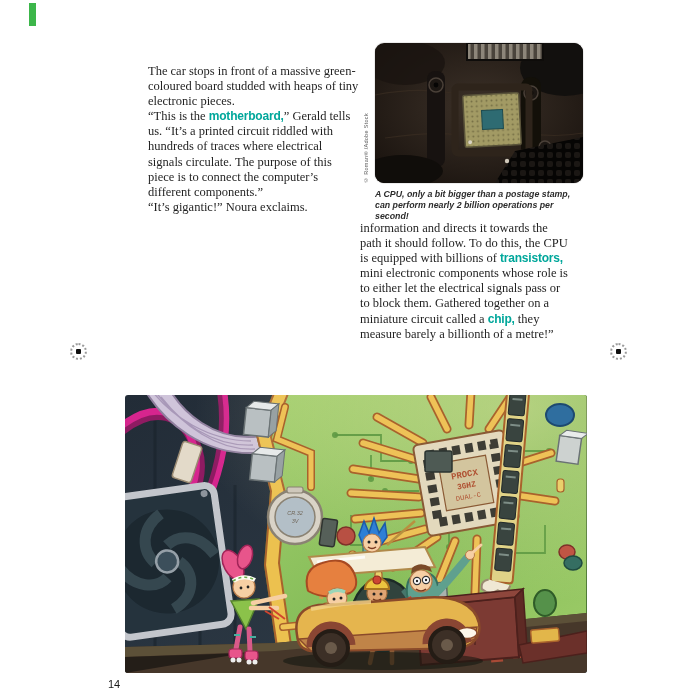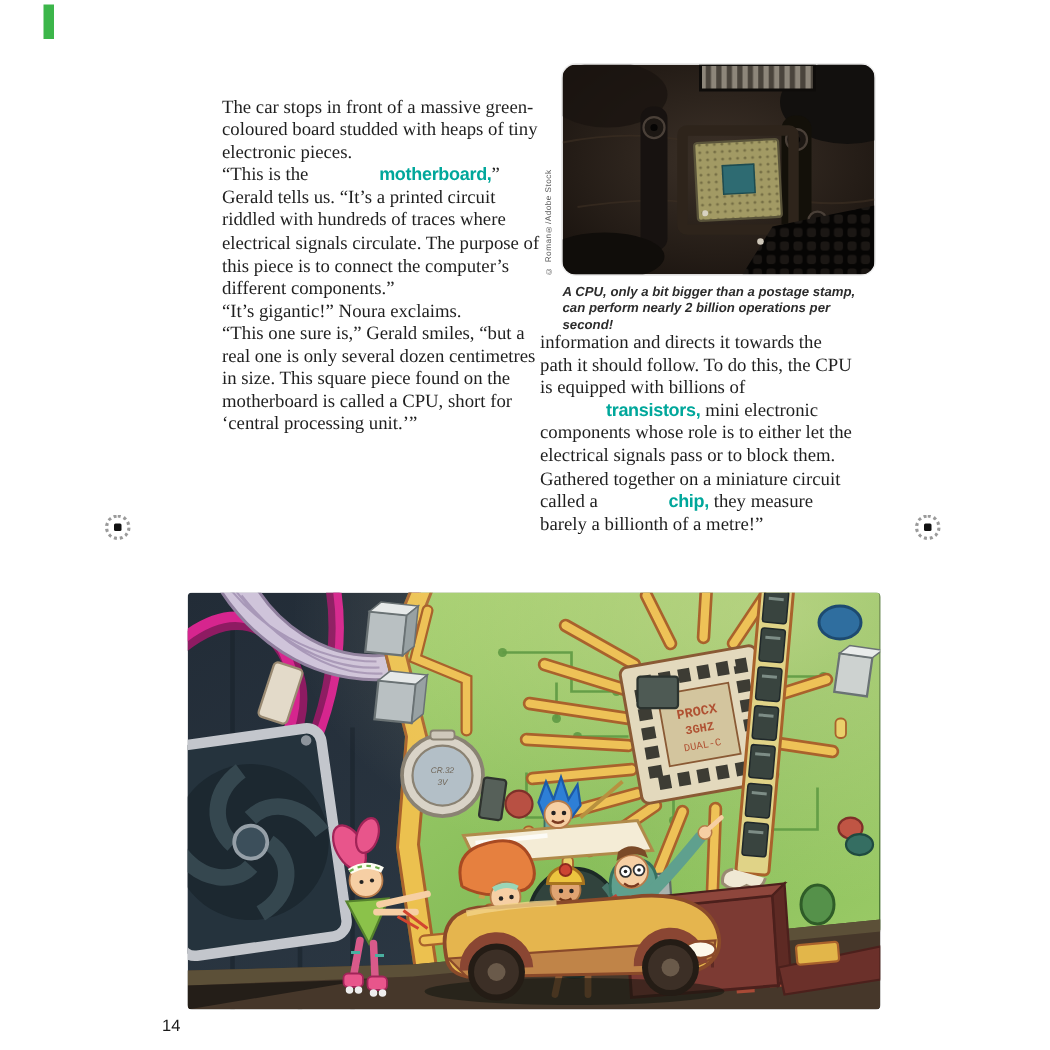--- a/index.html
+++ b/index.html
@@ -3,21 +3,21 @@
 <meta charset="utf-8">
 <style>
   html,body{margin:0;padding:0;background:#ffffff;}
   .page{position:relative;width:700px;height:700px;background:#ffffff;overflow:hidden;
         font-family:"Liberation Serif", serif;color:#1f1f1f;}
   .regbar{position:absolute;left:29px;top:3px;width:7px;height:23px;background:var(--reg-green,#3cb64a);}
   .regmark{position:absolute;width:13px;height:13px;border-radius:50%;border:2px dotted #9a9a9a;background:#fff;}
   .regmark .dot{position:absolute;left:4px;top:4px;width:5px;height:5px;background:#111;border-radius:1px;}
   .col{position:absolute;width:212px;font-size:12.5px;line-height:15.1px;text-align:left;}
   .col p{margin:0;}
-  .kw{font-family:"Liberation Sans", sans-serif;font-weight:bold;color:var(--kw,#00a79b);font-size:12px;letter-spacing:-0.2px;margin-left:44px;}
+  .kw{font-family:"Liberation Sans", sans-serif;font-weight:bold;color:var(--kw,#00a79b);font-size:12px;letter-spacing:-0.2px;}
   .photo{position:absolute;left:375px;top:43px;width:208px;height:140px;border-radius:9px;overflow:hidden;
          box-shadow:0 0 0 1px rgba(0,0,0,0.08);}
   .credit{position:absolute;left:363px;top:101px;height:82px;writing-mode:vertical-rl;transform:rotate(180deg);
           font-family:"Liberation Sans", sans-serif;font-size:5.5px;color:#5a5a5a;letter-spacing:.3px;}
   .caption{position:absolute;left:375px;top:189px;width:210px;font-family:"Liberation Sans", sans-serif;
            font-style:italic;font-weight:600;font-size:8.8px;line-height:11px;color:#2c2c2c;}
   .illo{position:absolute;left:125px;top:395px;width:462px;height:278px;border-radius:3px;overflow:hidden;}
   .pagenum{position:absolute;left:108px;top:678px;font-family:"Liberation Sans", sans-serif;
            font-weight:normal;font-size:11px;color:#1a1a1a;}
 </style>
@@ -31,21 +31,20 @@
       <div class="dot"></div>
     </div>
   <div class="regmark" style="left:610px;top:343px;">
       <div class="dot"></div>
     </div>
 
   <div class="col" style="left:148px;top:64px;">
     <p><span>The car stops in front of a massive green-coloured board studded with heaps of tiny electronic pieces.</span></p>
     <p><span>“This is the </span><span class="kw">motherboard,</span><span>” Gerald tells us. “It’s a printed circuit riddled with hundreds of traces where electrical signals circulate. The purpose of this piece is to connect the computer’s different components.”</span></p>
     <p><span>“It’s gigantic!” Noura exclaims.</span></p>
-    <p><span>“This one sure is,” Gerald smiles, “but a real one is only several dozen centimetres in size. This square piece found on the motherboard is called a CPU, short for ‘central processing unit.’”</span></p>
   </div>
 
   <div class="photo">
     <svg width="208" height="140" viewBox="0 0 208 140">
       <defs>
         <radialGradient id="pbg" cx="50%" cy="45%" r="75%">
           <stop offset="0%" stop-color="#3c3128"></stop>
             <stop offset="60%" stop-color="#251d17"></stop>
             <stop offset="100%" stop-color="#150f0b"></stop>
         </radialGradient>

